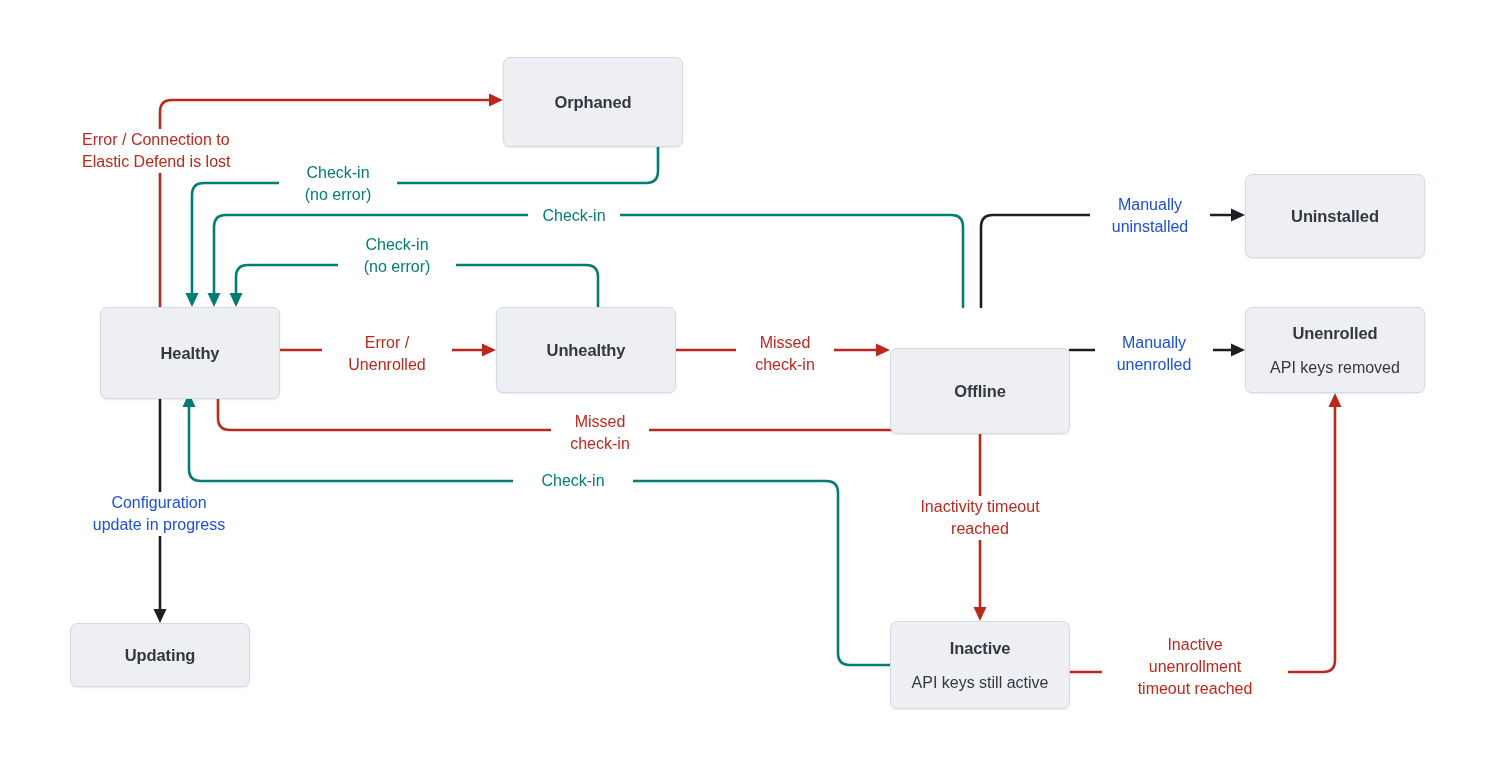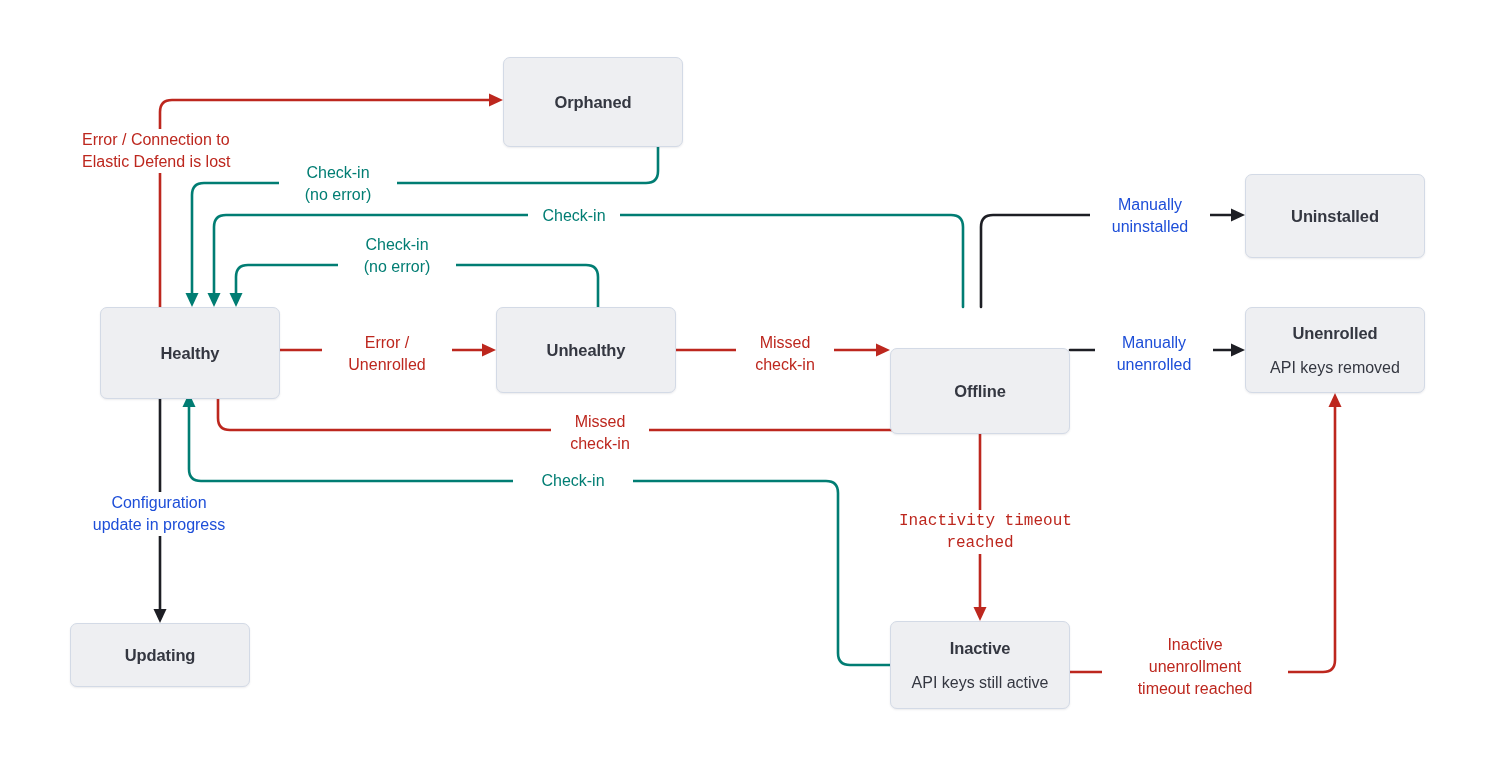--- a/index.html
+++ b/index.html
@@ -180,21 +180,21 @@
 check-in</div>
 
   <div class="edge-label lbl-teal" style="left:513px; top:470px; width:120px;">Check-in</div>
 
   <div class="edge-label lbl-black" style="left:1090px; top:194px; width:120px;">Manually
 uninstalled</div>
 
   <div class="edge-label lbl-black" style="left:1095px; top:332px; width:118px;">Manually
 unenrolled</div>
 
-  <div class="edge-label lbl-red" style="left:893px; top:510px; width:174px;font-family:Liberation Mono, monospace;">Inactivity timeout
+  <div class="edge-label lbl-red" style="left:893px; top:496px; width:174px;">Inactivity timeout
 reached</div>
 
   <div class="edge-label lbl-red" style="left:1102px; top:634px; width:186px;">Inactive
 unenrollment
 timeout reached</div>
 
   <div class="edge-label lbl-black" style="left:64px; top:492px; width:190px;">Configuration
 update in progress</div>
 
   <div class="node" style="left:503px; top:57px; width:180px; height:90px;">

